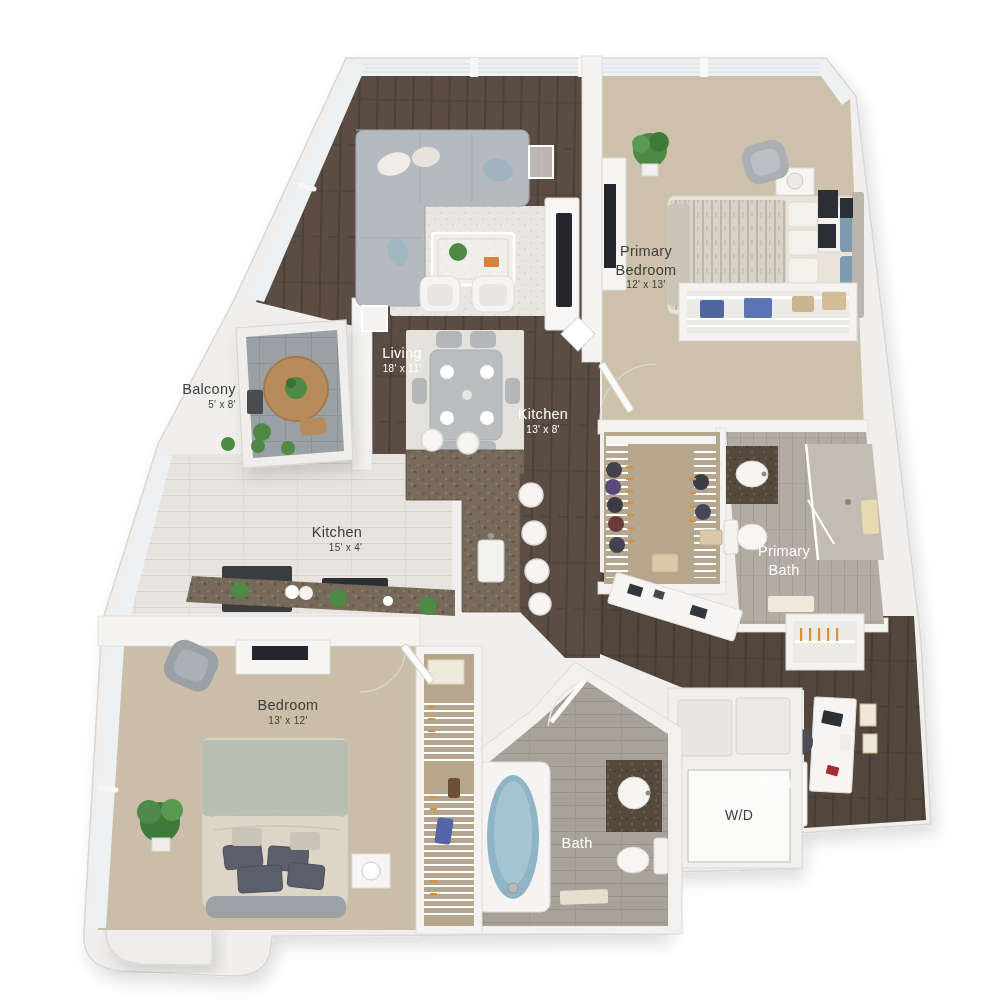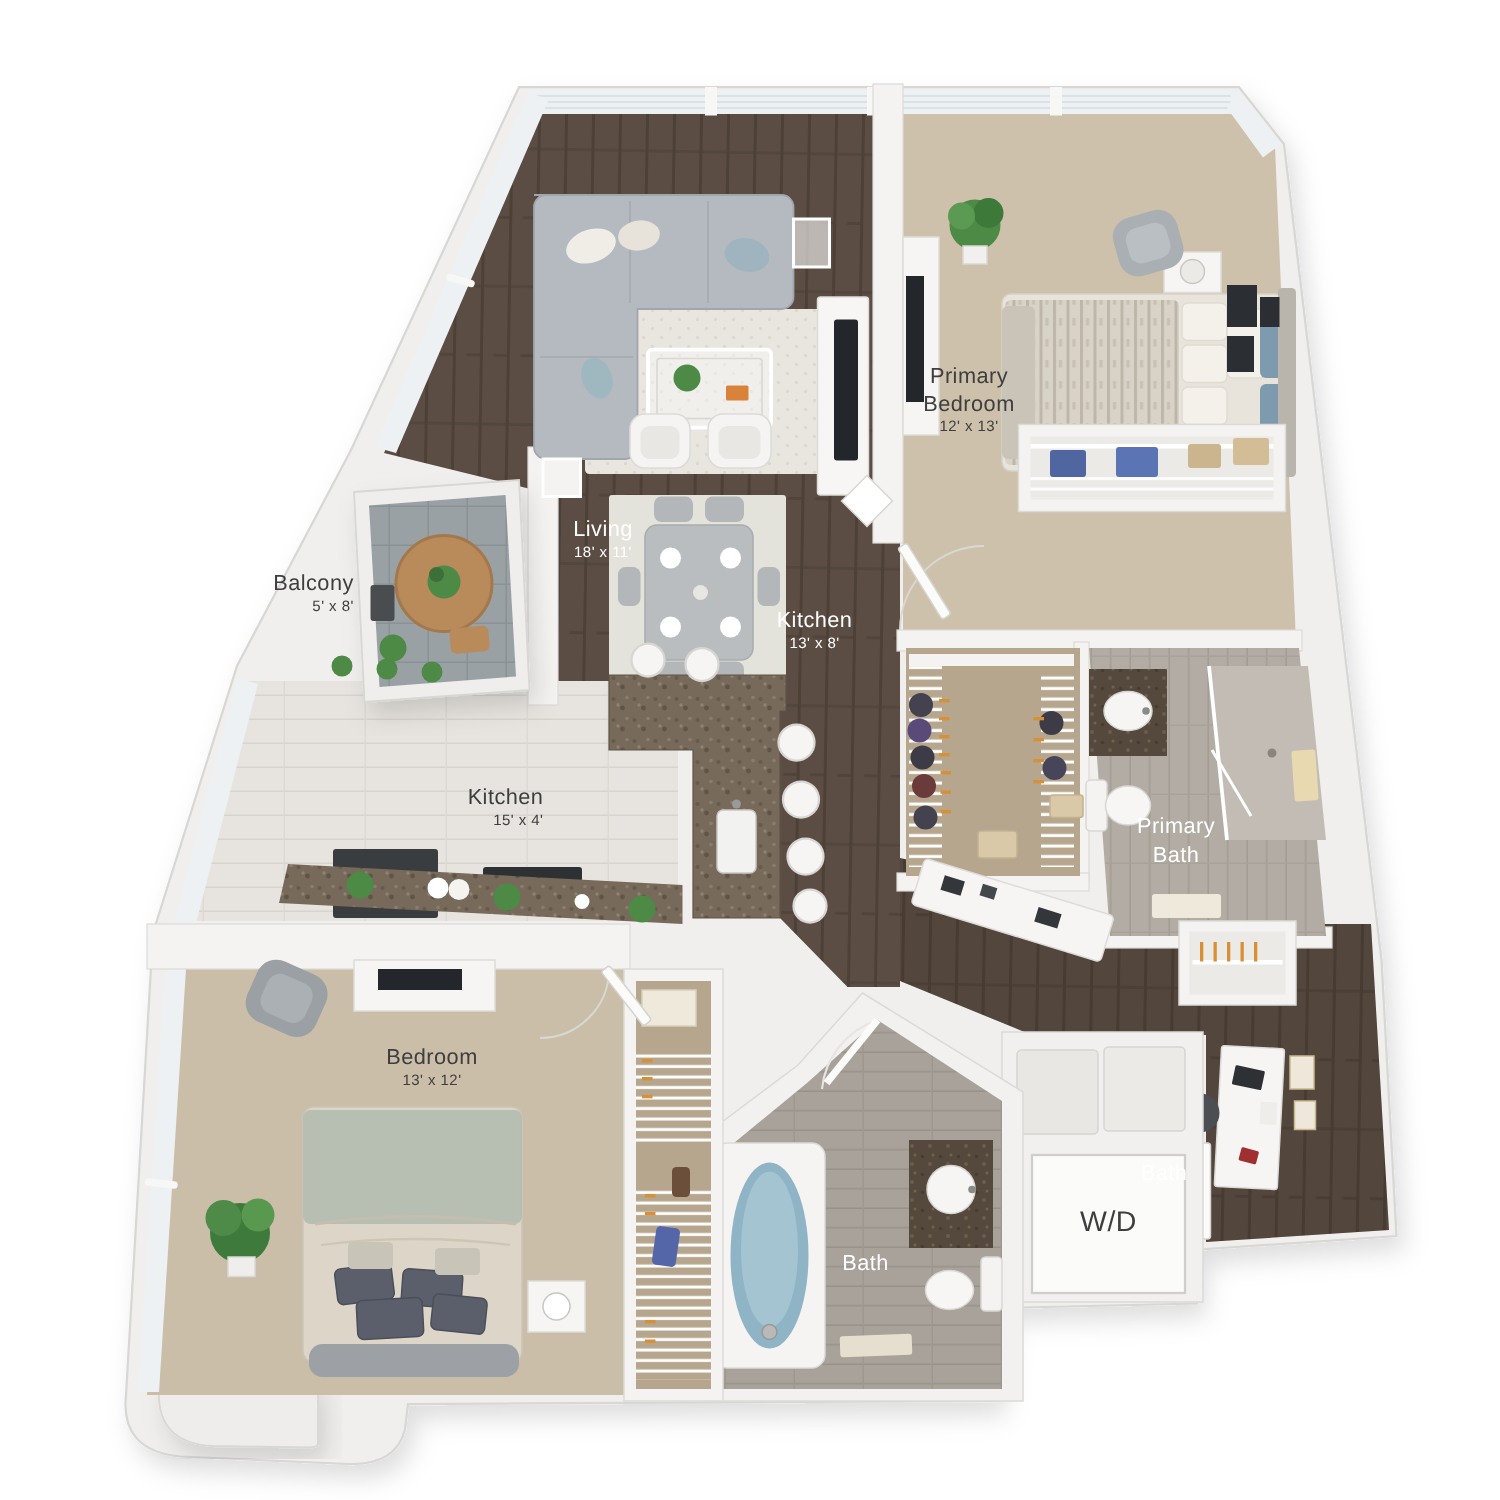--- a/index.html
+++ b/index.html
@@ -472,16 +472,16 @@
 <div class="lbl" style="left:288px;top:712px;">
   <div>Bedroom</div>
   <div class="dims">13' x 12'</div>
 </div>
 <div class="lbl light" style="left:577px;top:803px;">
   <div>Bath</div>
 </div>
 <div class="lbl light" style="left:776px;top:743px;">
   <div>Bath</div>
 </div>
-<div class="lbl" style="left:739px;top:816px;font-size:19px;">
+<div class="lbl" style="left:739px;top:816px;font-size:14px;">
   <div>W/D</div>
 </div>
 </div>
 
 </body></html>

